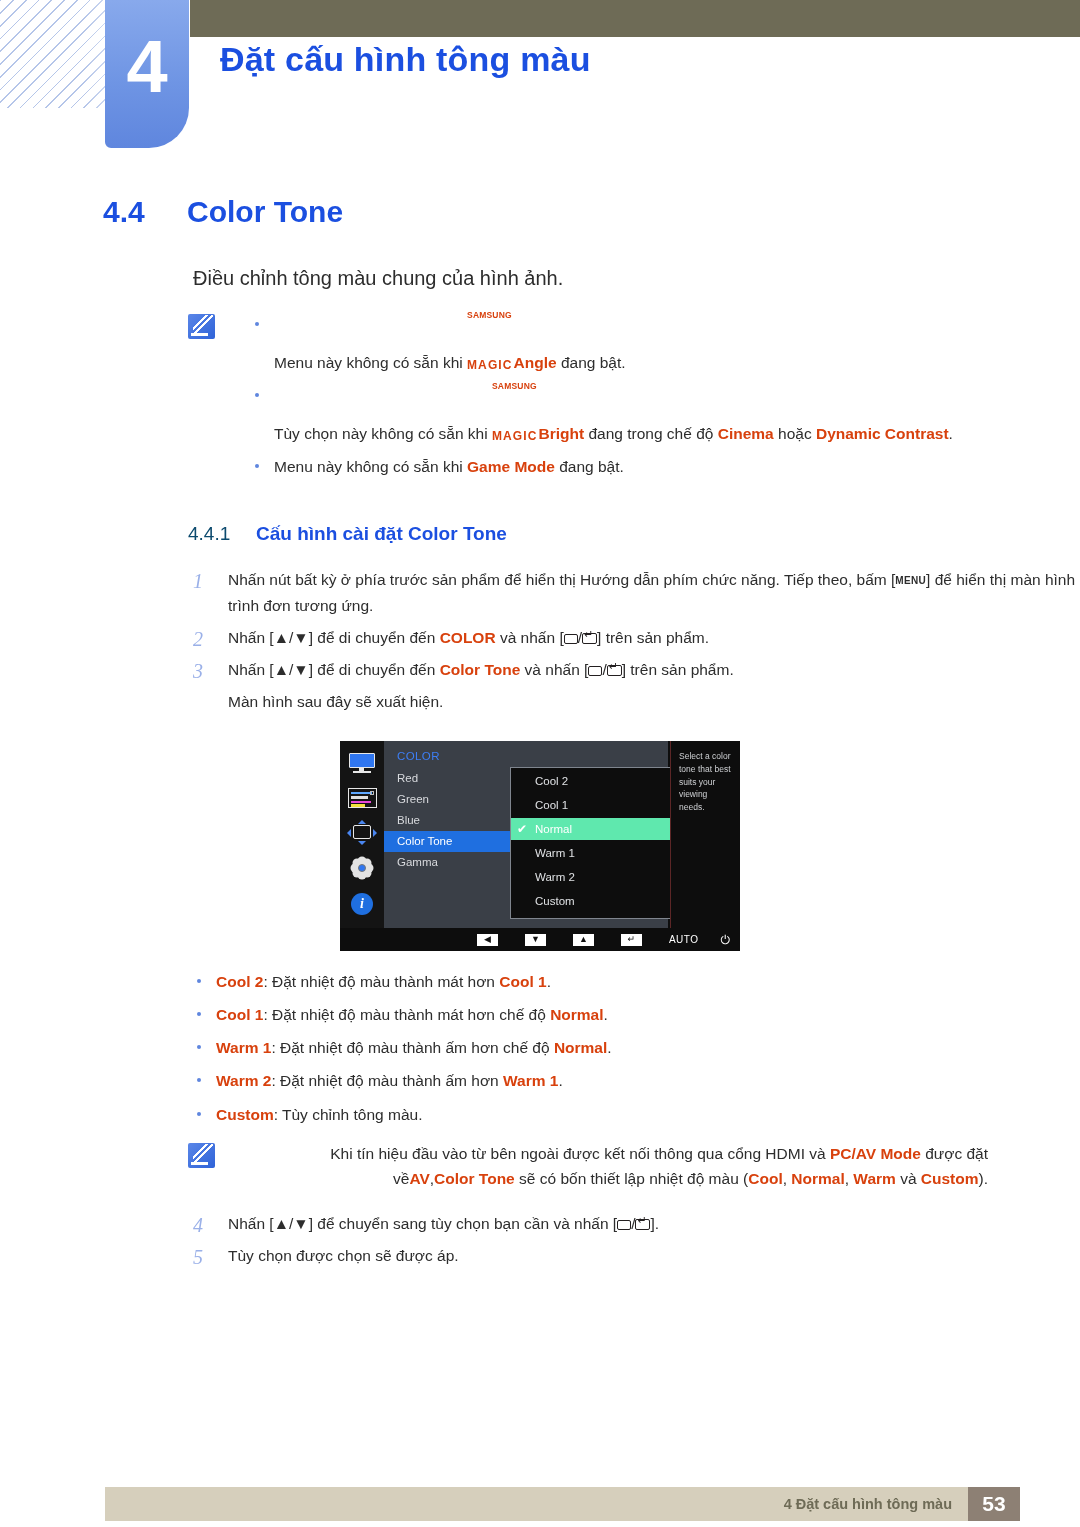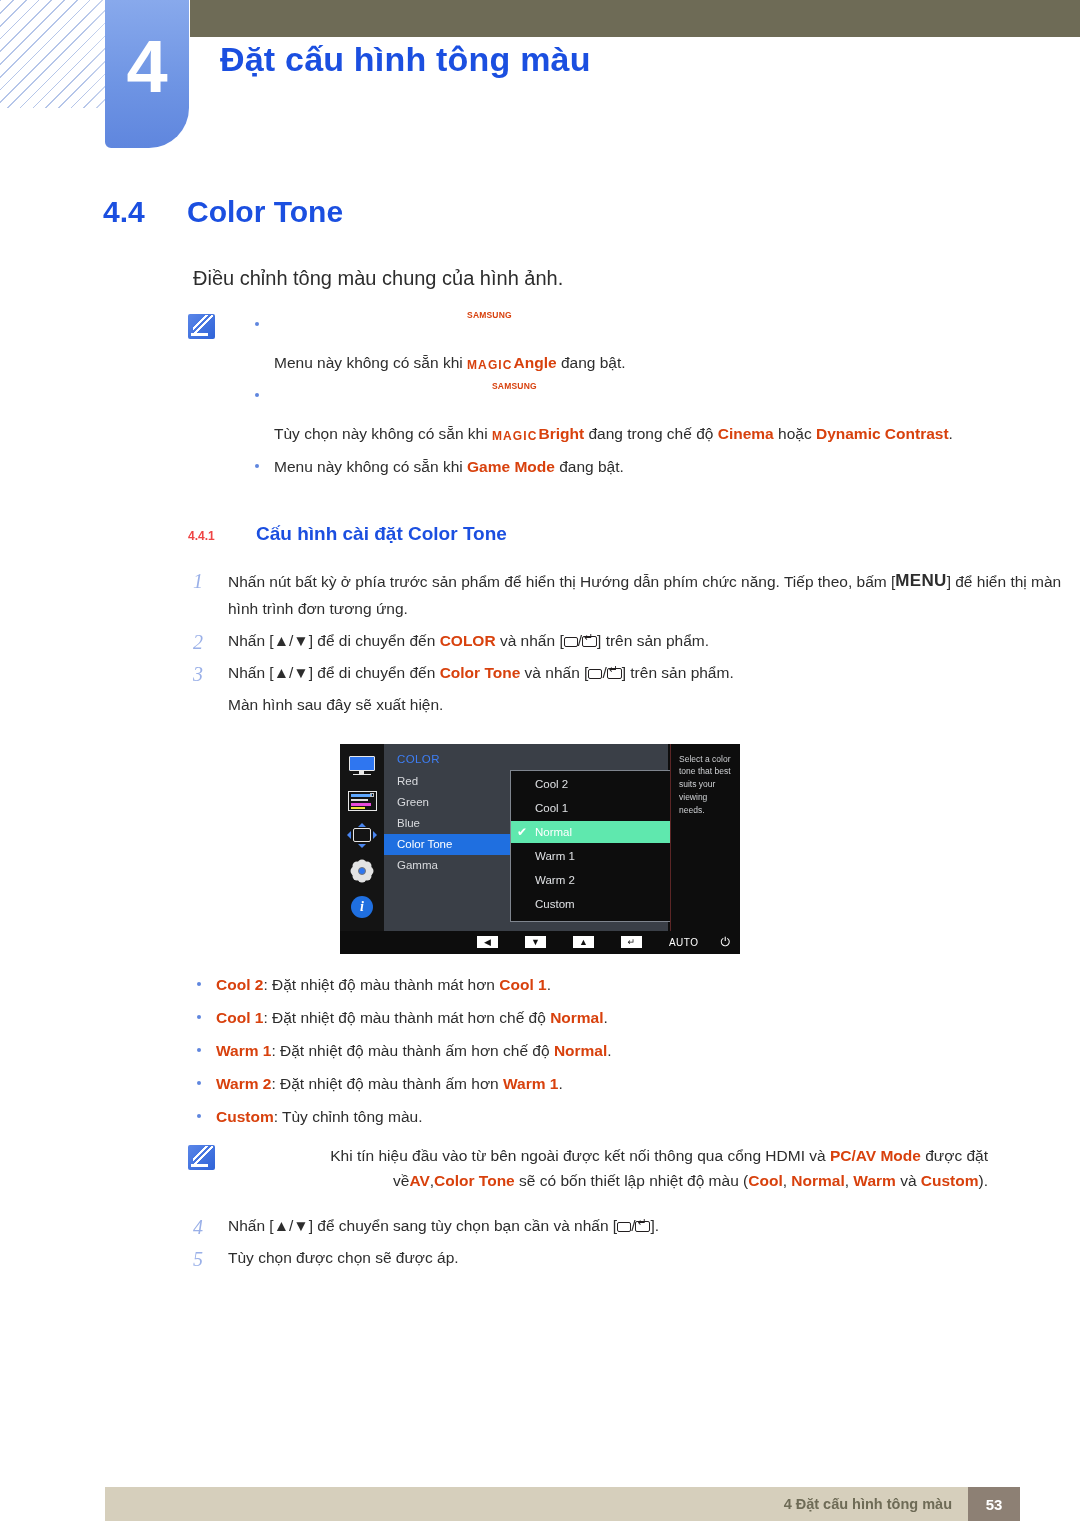--- a/index.html
+++ b/index.html
@@ -80,34 +80,34 @@
   }
   b.red { color:#d8410d; font-weight:bold; }
 
   .magic { display:inline-block; vertical-align:-1px; line-height:.92; text-align:left;
            font-weight:bold; color:#d8410d; margin-right:1px; }
   .magic .s { display:block; font-size:8.5px; letter-spacing:.2px; }
   .magic .m { display:block; font-size:12px; letter-spacing:1.1px;margin-top:40px; }
 
   
   .sub-head { display:flex; align-items:baseline; margin:44px 0 0 188px; }
-  .sub-num { font-size:12px; font-weight:bold; color:#ef4444; width:68px; }
+  .sub-num { font-size:19px; font-weight:normal; color:#0c4a6e; width:68px; }
   .sub-title { font-size:19px; font-weight:bold; color:#1b4fe0; }
 
   
   ol.steps { list-style:none; margin:22px 0 0 0; padding:0; }
   ol.steps > li { position:relative; padding-left:228px; margin-bottom:6px;
                   font-size:15.5px; line-height:1.68; color:#2d2d2d; }
   ol.steps > li .n {
     position:absolute; left:193px; top:-2px;
     font-size:20px; color:#9ab0e8; font-style:italic; font-family:"Liberation Serif",serif;
   }
   .sub-line { margin:0 0 0 228px; font-size:15.5px; line-height:1.68; color:#2d2d2d; }
 
-  .kmenu { font-size:17px; font-weight:bold; letter-spacing:.3px; vertical-align:1px;}
+  .kmenu { font-size:10px; font-weight:bold; letter-spacing:.3px; vertical-align:1px;}
 
   .rect-btn{
     display:inline-block; width:14px; height:10px; border:1.6px solid #231f20;
     border-radius:2px; vertical-align:-1px;
   }
   .enter-btn{
     display:inline-block; position:relative; width:15px; height:11px;
     border:1.6px solid #231f20; border-radius:2px; vertical-align:-1px;
   }
   .enter-btn::after{
@@ -188,21 +188,21 @@
                  display:flex; align-items:center; justify-content:center; }
   .osd-bar .kb span { font-size:9px; color:#111; line-height:1; }
   .osd-bar .auto { color:#ffffff; font-size:10px; letter-spacing:.5px; margin-right:22px;}
   .osd-bar .pwr { color:#ffffff; font-size:12px; margin-right:10px; }
 
   
   .footer { position:absolute; left:105px; top:1487px; width:915px; height:34px;
             background:#d6cfbc; display:flex; align-items:center; justify-content:flex-end; }
   .footer .txt { color:#6e6b56; font-size:14.5px; font-weight:bold; padding-right:16px; }
   .footer .pg { width:52px; height:34px; background:#8d8074; color:#ffffff;
-                font-size:15px; font-weight:bold;
+                font-size:21px; font-weight:bold;
                 display:flex; align-items:center; justify-content:center; }
 </style>
 </head>
 <body>
 
 <div class="hatch"></div>
 <div class="topbar"></div>
 <div class="chapnum">4</div>
 <div class="chaptitle">Đặt cấu hình tông màu</div>
 

